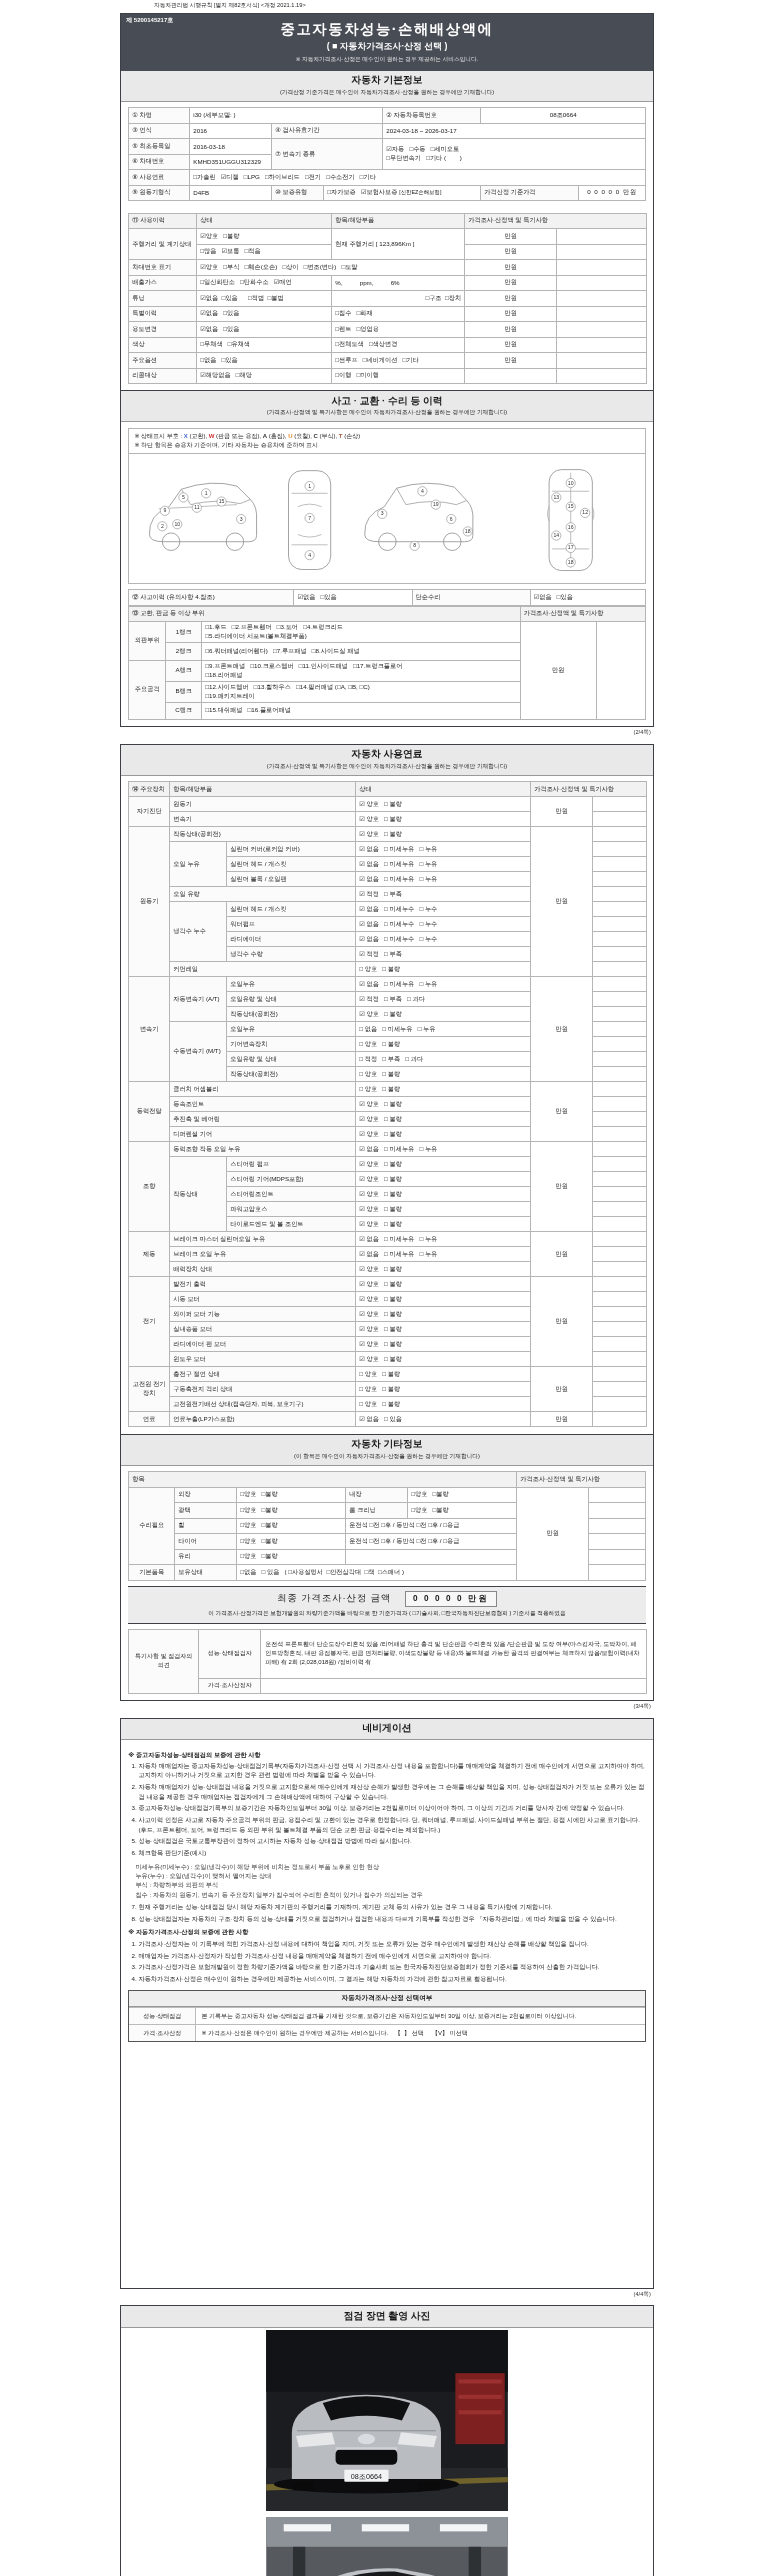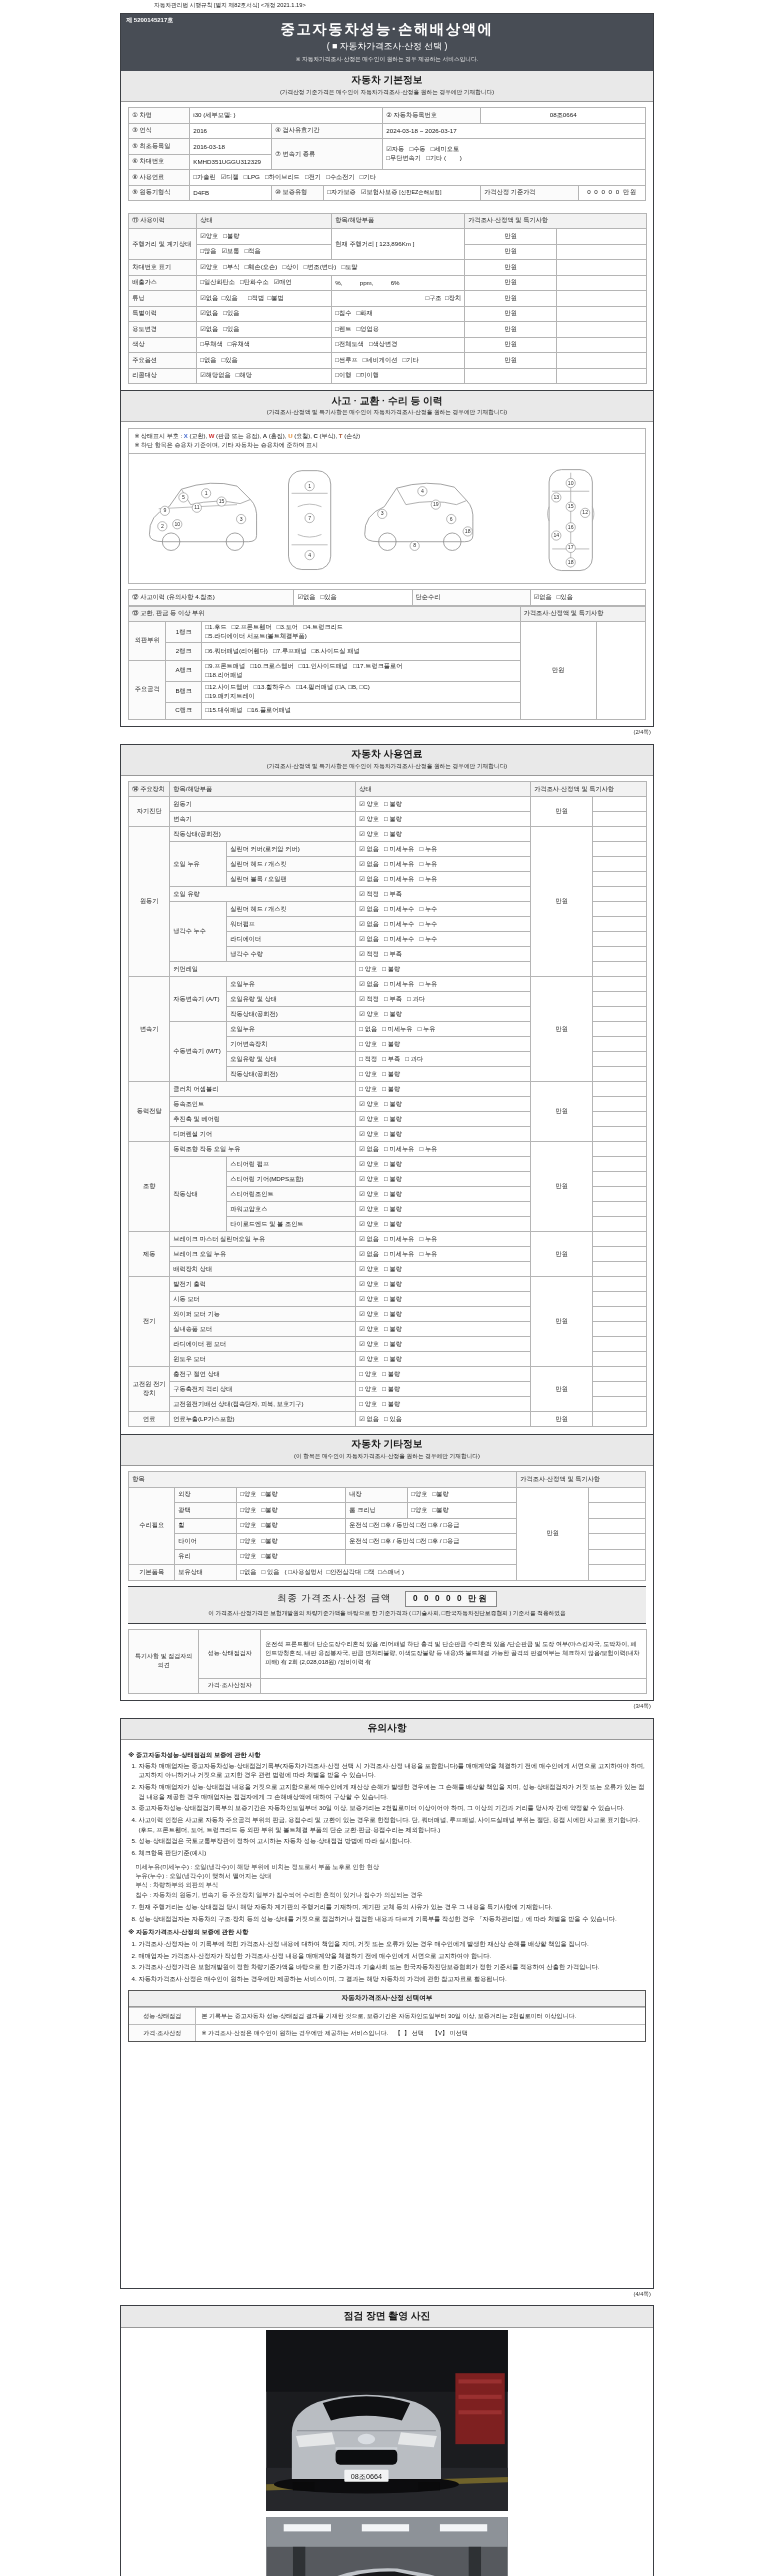--- a/index.html
+++ b/index.html
@@ -4,21 +4,21 @@
 <style>
 *{box-sizing:border-box}
 body{width:773px;height:2576px;margin:0;background:#fff;font-family:"Liberation Sans","DejaVu Sans",sans-serif;color:#1a1a1a;overflow:hidden}
 .page{width:534px;margin-left:120px}
 .topnote{font-size:5.7px;color:#222;padding:2.1px 0 2.6px 34px}
 .card{border:1px solid #3c3f44;background:#fff;margin-bottom:2.1px}
 .pgmark{font-size:5.7px;text-align:right;color:#333;margin:1px 3.1px 6.2px 0}
 .dkhead{background:#484d55;color:#fff;text-align:center;padding:6.2px 4.1px 7.2px;position:relative}
 .docno{position:absolute;left:5.2px;top:2.6px;font-size:6px;font-weight:700}
 .t1{font-size:14.4px;font-weight:700;letter-spacing:1.5px}
-.t2{font-size:8.8px;font-weight:400;margin-top:2.6px}
+.t2{font-size:8.8px;font-weight:700;margin-top:2.6px}
 .t3{font-size:5.7px;margin-top:2.1px;color:#e6e6e6}
 .band{background:#e9e9e9;border-top:1px solid #3c3f44;border-bottom:0.5px solid #999;text-align:center;padding:3.6px 2.1px 4.1px}
 .band .bt{font-size:9.8px;font-weight:700}
 .band .bn{font-size:5.7px;margin-top:1.5px}
 .inner{padding:5.2px 7.2px 6.2px}
 table{border-collapse:collapse;width:100%;table-layout:fixed;font-size:6.2px}
 td,th{border:0.5px solid #b5b5b5;padding:1px 3.1px;height:15.5px;vertical-align:middle;overflow:hidden}
 th{font-weight:400;background:#f2f2f2;text-align:left}
 .lb{background:#fbfbfb}
 .ct{text-align:center}
@@ -774,21 +774,21 @@
           <td></td>
         </tr>
       </tbody>
         </table>
     </div>
   </div>
   <div class="pgmark">(3/4쪽)</div>
 
   <div class="card" style="min-height:571px">
     <div class="band" style="border-top:none">
-      <div class="bt">유의사항</div>
+      <div class="bt">네비게이션</div>
     </div>
     <div class="inner notice">
       <div class="nt">※ 중고자동차성능·상태점검의 보증에 관한 사항</div>
       <ol>
         <li>자동차 매매업자는 중고자동차성능·상태점검기록부(자동차가격조사·산정 선택 시 가격조사·산정 내용을 포함합니다)를 매매계약을 체결하기 전에 매수인에게 서면으로 고지하여야 하며, 고지하지 아니하거나 거짓으로 고지한 경우 관련 법령에 따라 처벌을 받을 수 있습니다.</li>
         <li>자동차 매매업자가 성능·상태점검 내용을 거짓으로 고지함으로써 매수인에게 재산상 손해가 발생한 경우에는 그 손해를 배상할 책임을 지며, 성능·상태점검자가 거짓 또는 오류가 있는 점검 내용을 제공한 경우 매매업자는 점검자에게 그 손해배상액에 대하여 구상할 수 있습니다.</li>
         <li>중고자동차성능·상태점검기록부의 보증기간은 자동차인도일부터 30일 이상, 보증거리는 2천킬로미터 이상이어야 하며, 그 이상의 기간과 거리를 당사자 간에 약정할 수 있습니다.</li>
         <li>사고이력 인정은 사고로 자동차 주요골격 부위의 판금, 용접수리 및 교환이 있는 경우로 한정합니다. 단, 쿼터패널, 루프패널, 사이드실패널 부위는 절단, 용접 시에만 사고로 표기합니다. (후드, 프론트휀더, 도어, 트렁크리드 등 외판 부위 및 볼트체결 부품의 단순 교환·판금·용접수리는 제외합니다.)</li>
         <li>성능·상태점검은 국토교통부장관이 정하여 고시하는 자동차 성능·상태점검 방법에 따라 실시합니다.</li>
         <li>체크항목 판단기준(예시)</li>

